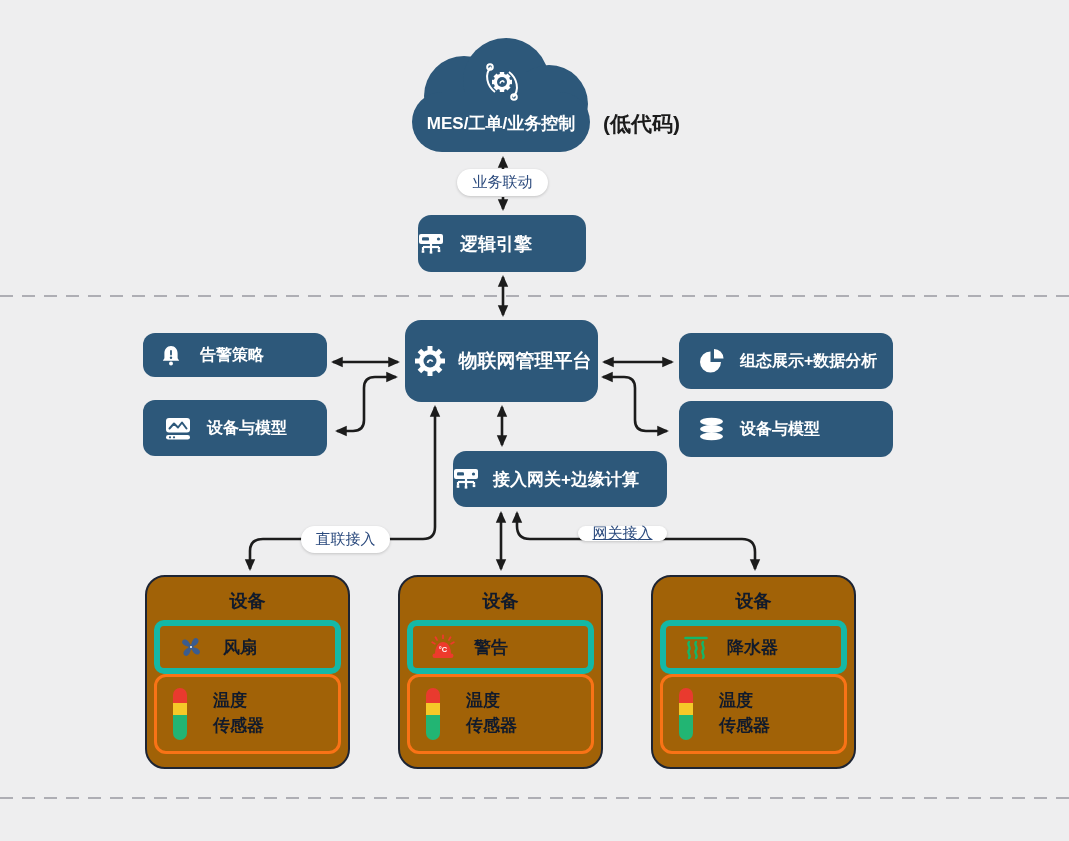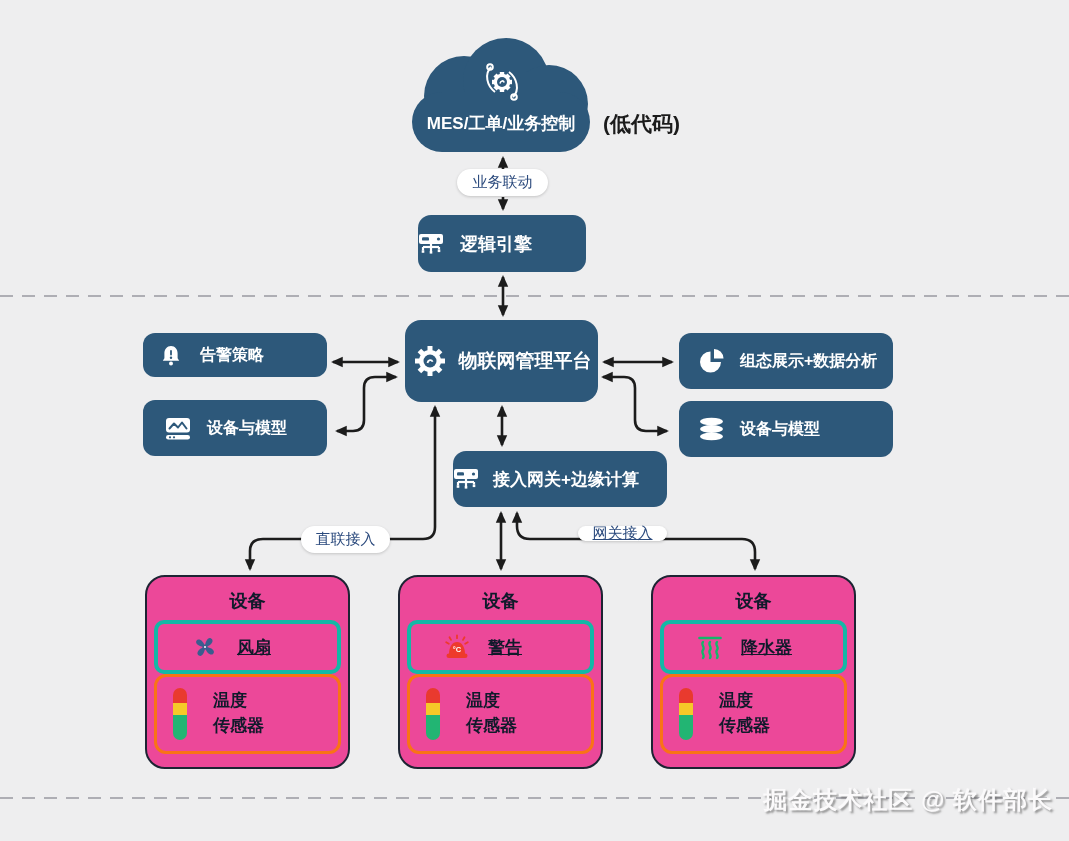--- a/index.html
+++ b/index.html
@@ -29,26 +29,26 @@
 
   
   .pill{position:absolute;z-index:3;background:#fff;color:#2b4a7d;display:flex;align-items:center;
         justify-content:center;font-size:15px;font-weight:500;border-radius:14px;
         box-shadow:0 1px 3px rgba(0,0,0,0.18);white-space:nowrap;}
   #pill-business{left:457px;top:169px;width:91px;height:27px;}
   #pill-direct{left:301px;top:526px;width:89px;height:27px;}
   #pill-gateway{left:578px;top:526px;width:89px;height:15px;text-decoration:underline;}
 
   
-  .devcard{position:absolute;z-index:2;top:575px;width:205px;height:194px;background:#ec4899;
+  .devcard{position:absolute;z-index:2;top:575px;width:205px;height:194px;background:#a16207;
            border:2.5px solid #1d2433;border-radius:20px;box-sizing:border-box;padding:4px 7px;}
   #dev1{left:145px;} #dev2{left:398px;} #dev3{left:651px;}
   .devtitle{text-align:center;font-weight:bold;font-size:18px;color:#111a2b;padding:8px 0 7px;}
-  .combox{height:54px;border:4px solid #14b8a6;border-radius:10px;display:flex;align-items:center;
-          padding-left:32px;gap:17px;box-sizing:border-box;font-weight:bold;font-size:17px;color:#111a2b;text-decoration:underline;}
+  .combox{height:54px;border:6px solid #14b8a6;border-radius:10px;display:flex;align-items:center;
+          padding-left:16px;gap:17px;box-sizing:border-box;font-weight:bold;font-size:17px;color:#111a2b;}
   .senbox{margin-top:0;height:80px;border:3px solid #f97316;border-radius:12px;display:flex;align-items:center;
           padding-left:16px;gap:26px;box-sizing:border-box;font-weight:bold;font-size:17px;color:#111a2b;line-height:1.45;}
   .tempbar{width:14px;height:52px;border-radius:7px;flex:0 0 auto;
            background:linear-gradient(to bottom,#e93a2e 0%,#e93a2e 29%,#f5c928 29%,#f5c928 52%,#22b573 52%,#22b573 100%);}
   .icn{flex:0 0 auto;}
 
   #watermark{position:absolute;right:16px;top:784px;z-index:4;font-size:24px;font-weight:bold;
              color:#fbfafb;letter-spacing:1px;text-shadow:2px 2px 2px rgba(80,80,80,0.55);white-space:nowrap;}
 </style>
 </head>
@@ -268,15 +268,14 @@
     </div>
     <div class="senbox">
       <div class="tempbar"></div>
       <div>
         <div>温度</div>
         <div>传感器</div>
       </div>
     </div>
   </div>
 
-  <div id="watermark">掘金技术社区 @ 软件部长</div>
 
 </div>
 
 </body></html>

